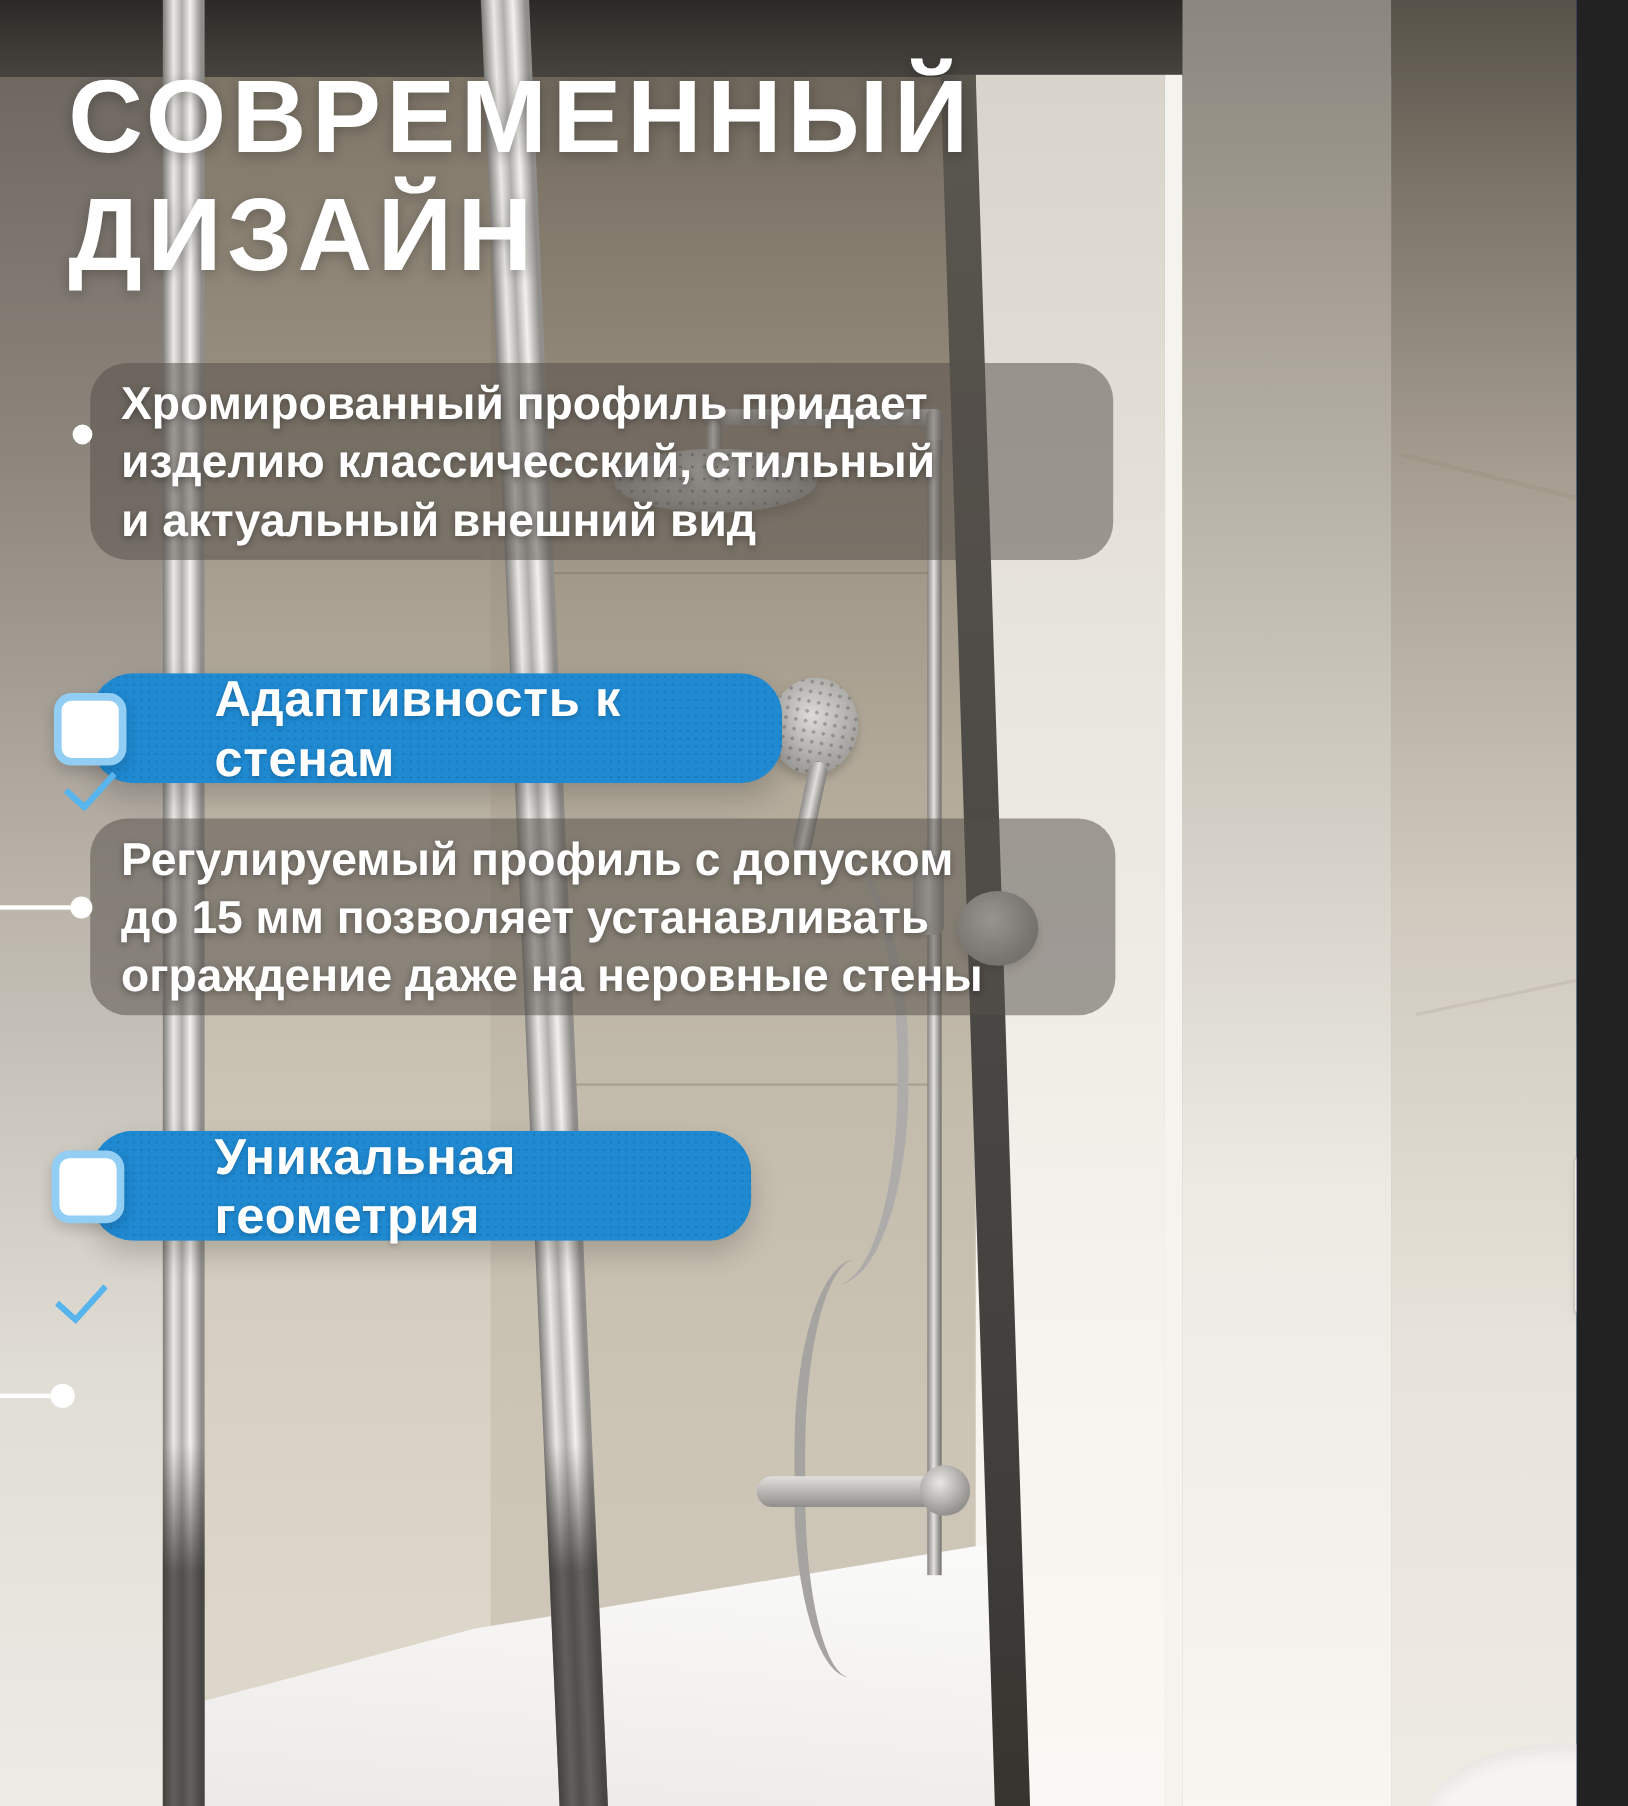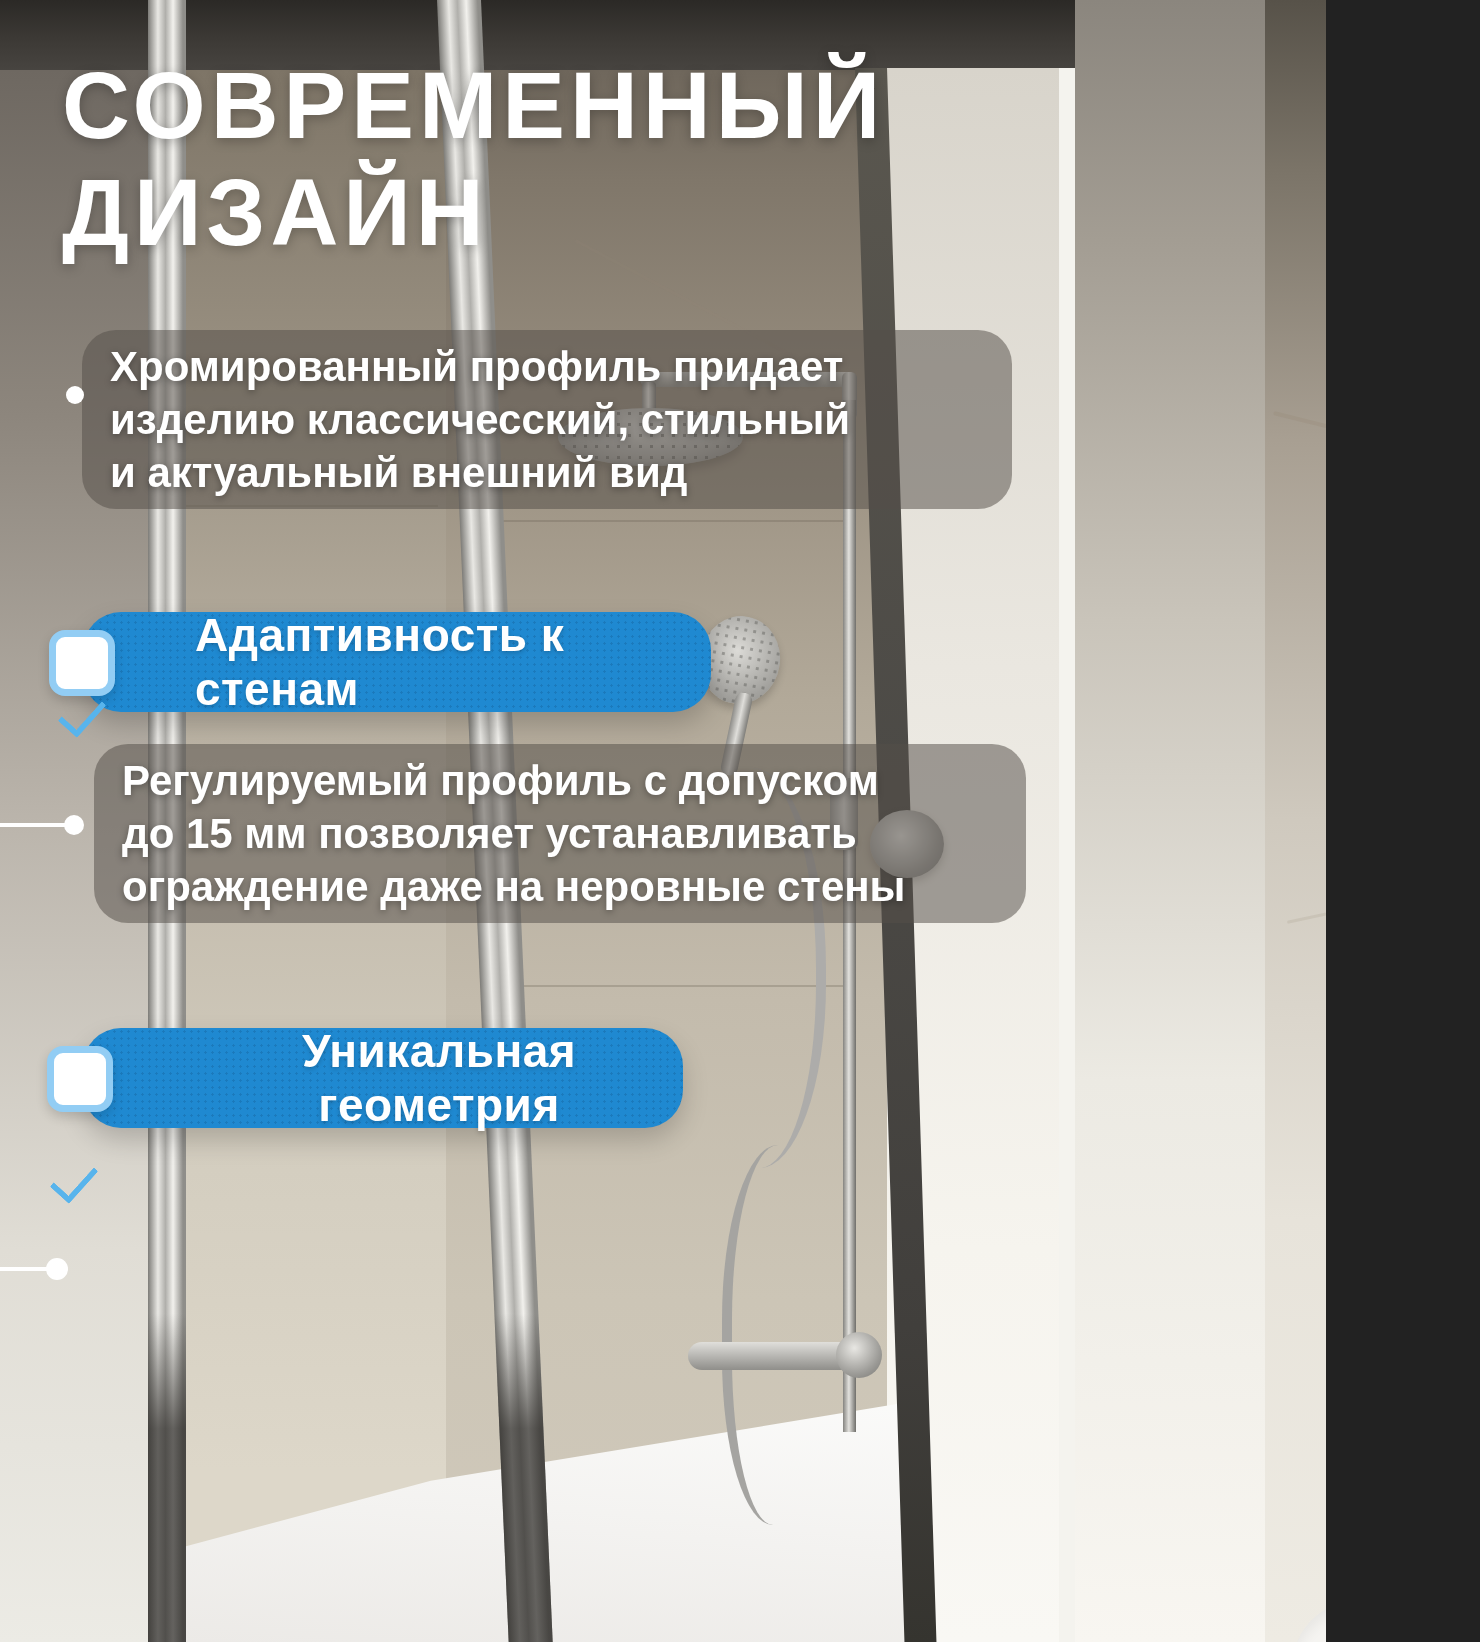--- a/index.html
+++ b/index.html
@@ -1,20 +1,19 @@
 <!DOCTYPE html>
 <html><head>
 <meta charset="utf-8">
 <style>
   html,body{margin:0;padding:0;background:#222;}
   .stage{
-    position:relative;width:1288px;height:1642px;overflow:hidden;
+    position:relative;width:1433px;height:1642px;overflow:hidden;
     font-family:"Liberation Sans",sans-serif;
     background:#3b82f6;
-    padding-left:38px;
   }
   .abs{position:absolute;}
 
   
   .wall-center{inset:0;background:linear-gradient(180deg,
     #6f675c 70px,#80776a 180px,#998f80 420px,#b2a999 700px,
     #c3bbac 1000px,#ccc5b6 1300px,#d0c9bb 1642px);}
   .top-band{left:0;top:0;width:1480px;height:70px;
     background:linear-gradient(180deg,#2b2926,#3c3935 55%,#474440);}
   .left-wall{left:0;top:70px;width:150px;bottom:0;
@@ -92,21 +91,21 @@
   
   .title{left:62px;top:52px;width:1100px;z-index:10;
     color:#fff;font-size:94px;font-weight:700;line-height:1.14;letter-spacing:5px;
     white-space:pre-line;text-shadow:0 3px 12px rgba(0,0,0,0.25);}
   .note-box{z-index:10;box-sizing:border-box;
     background:rgba(84,79,72,0.52);border-radius:34px;
     color:#fff;font-size:42px;font-weight:700;line-height:53px;
     padding:10px 28px;white-space:pre-line;
     text-shadow:0 2px 7px rgba(0,0,0,0.35);}
   .note-1{left:82px;top:330px;width:930px;}
-  .note-2{left:82px;top:744px;width:932px;margin-left:12px;}
+  .note-2{left:82px;top:744px;width:932px;}
   .note-3{left:82px;top:1158px;width:1006px;}
   .badge{z-index:11;box-sizing:border-box;height:100px;border-radius:38px;
     display:flex;align-items:center;padding-left:112px;
     color:#fff;font-size:46px;font-weight:700;letter-spacing:.5px;
     background-image:radial-gradient(rgba(8,58,104,0.20) 1.2px,transparent 1.4px);
     background-size:7px 7px;
     box-shadow:0 12px 26px rgba(0,0,0,0.18);
     text-shadow:0 2px 5px rgba(0,0,0,0.2);}
   .badge-1{left:83px;top:612px;width:628px;}
   .badge-2{left:83px;top:1028px;width:600px;}
@@ -183,21 +182,21 @@
 и актуальный внешний вид</div>
   <div class="abs check-square sq-1"></div>
   <div class="abs check-icon chk-1"></div>
 
   <div class="abs conn conn-2"></div>
   <div class="abs bullet-dot dot-2"></div>
   <div class="abs note-box note-2" style="background-color: rgba(84, 79, 72, 0.52);">Регулируемый профиль с допуском
 до 15 мм позволяет устанавливать
 ограждение даже на неровные стены</div>
 
-  <div class="abs badge badge-2" style="background-color: rgb(31, 137, 209); text-align: center;">
+  <div class="abs badge badge-2" style="background-color: rgb(31, 137, 209);">
     <span>Уникальная геометрия</span>
   </div>
   <div class="abs check-square sq-2"></div>
   <div class="abs check-icon chk-2"></div>
 
   <div class="abs conn conn-3"></div>
   <div class="abs bullet-dot dot-3"></div>
 
 </div>
 

